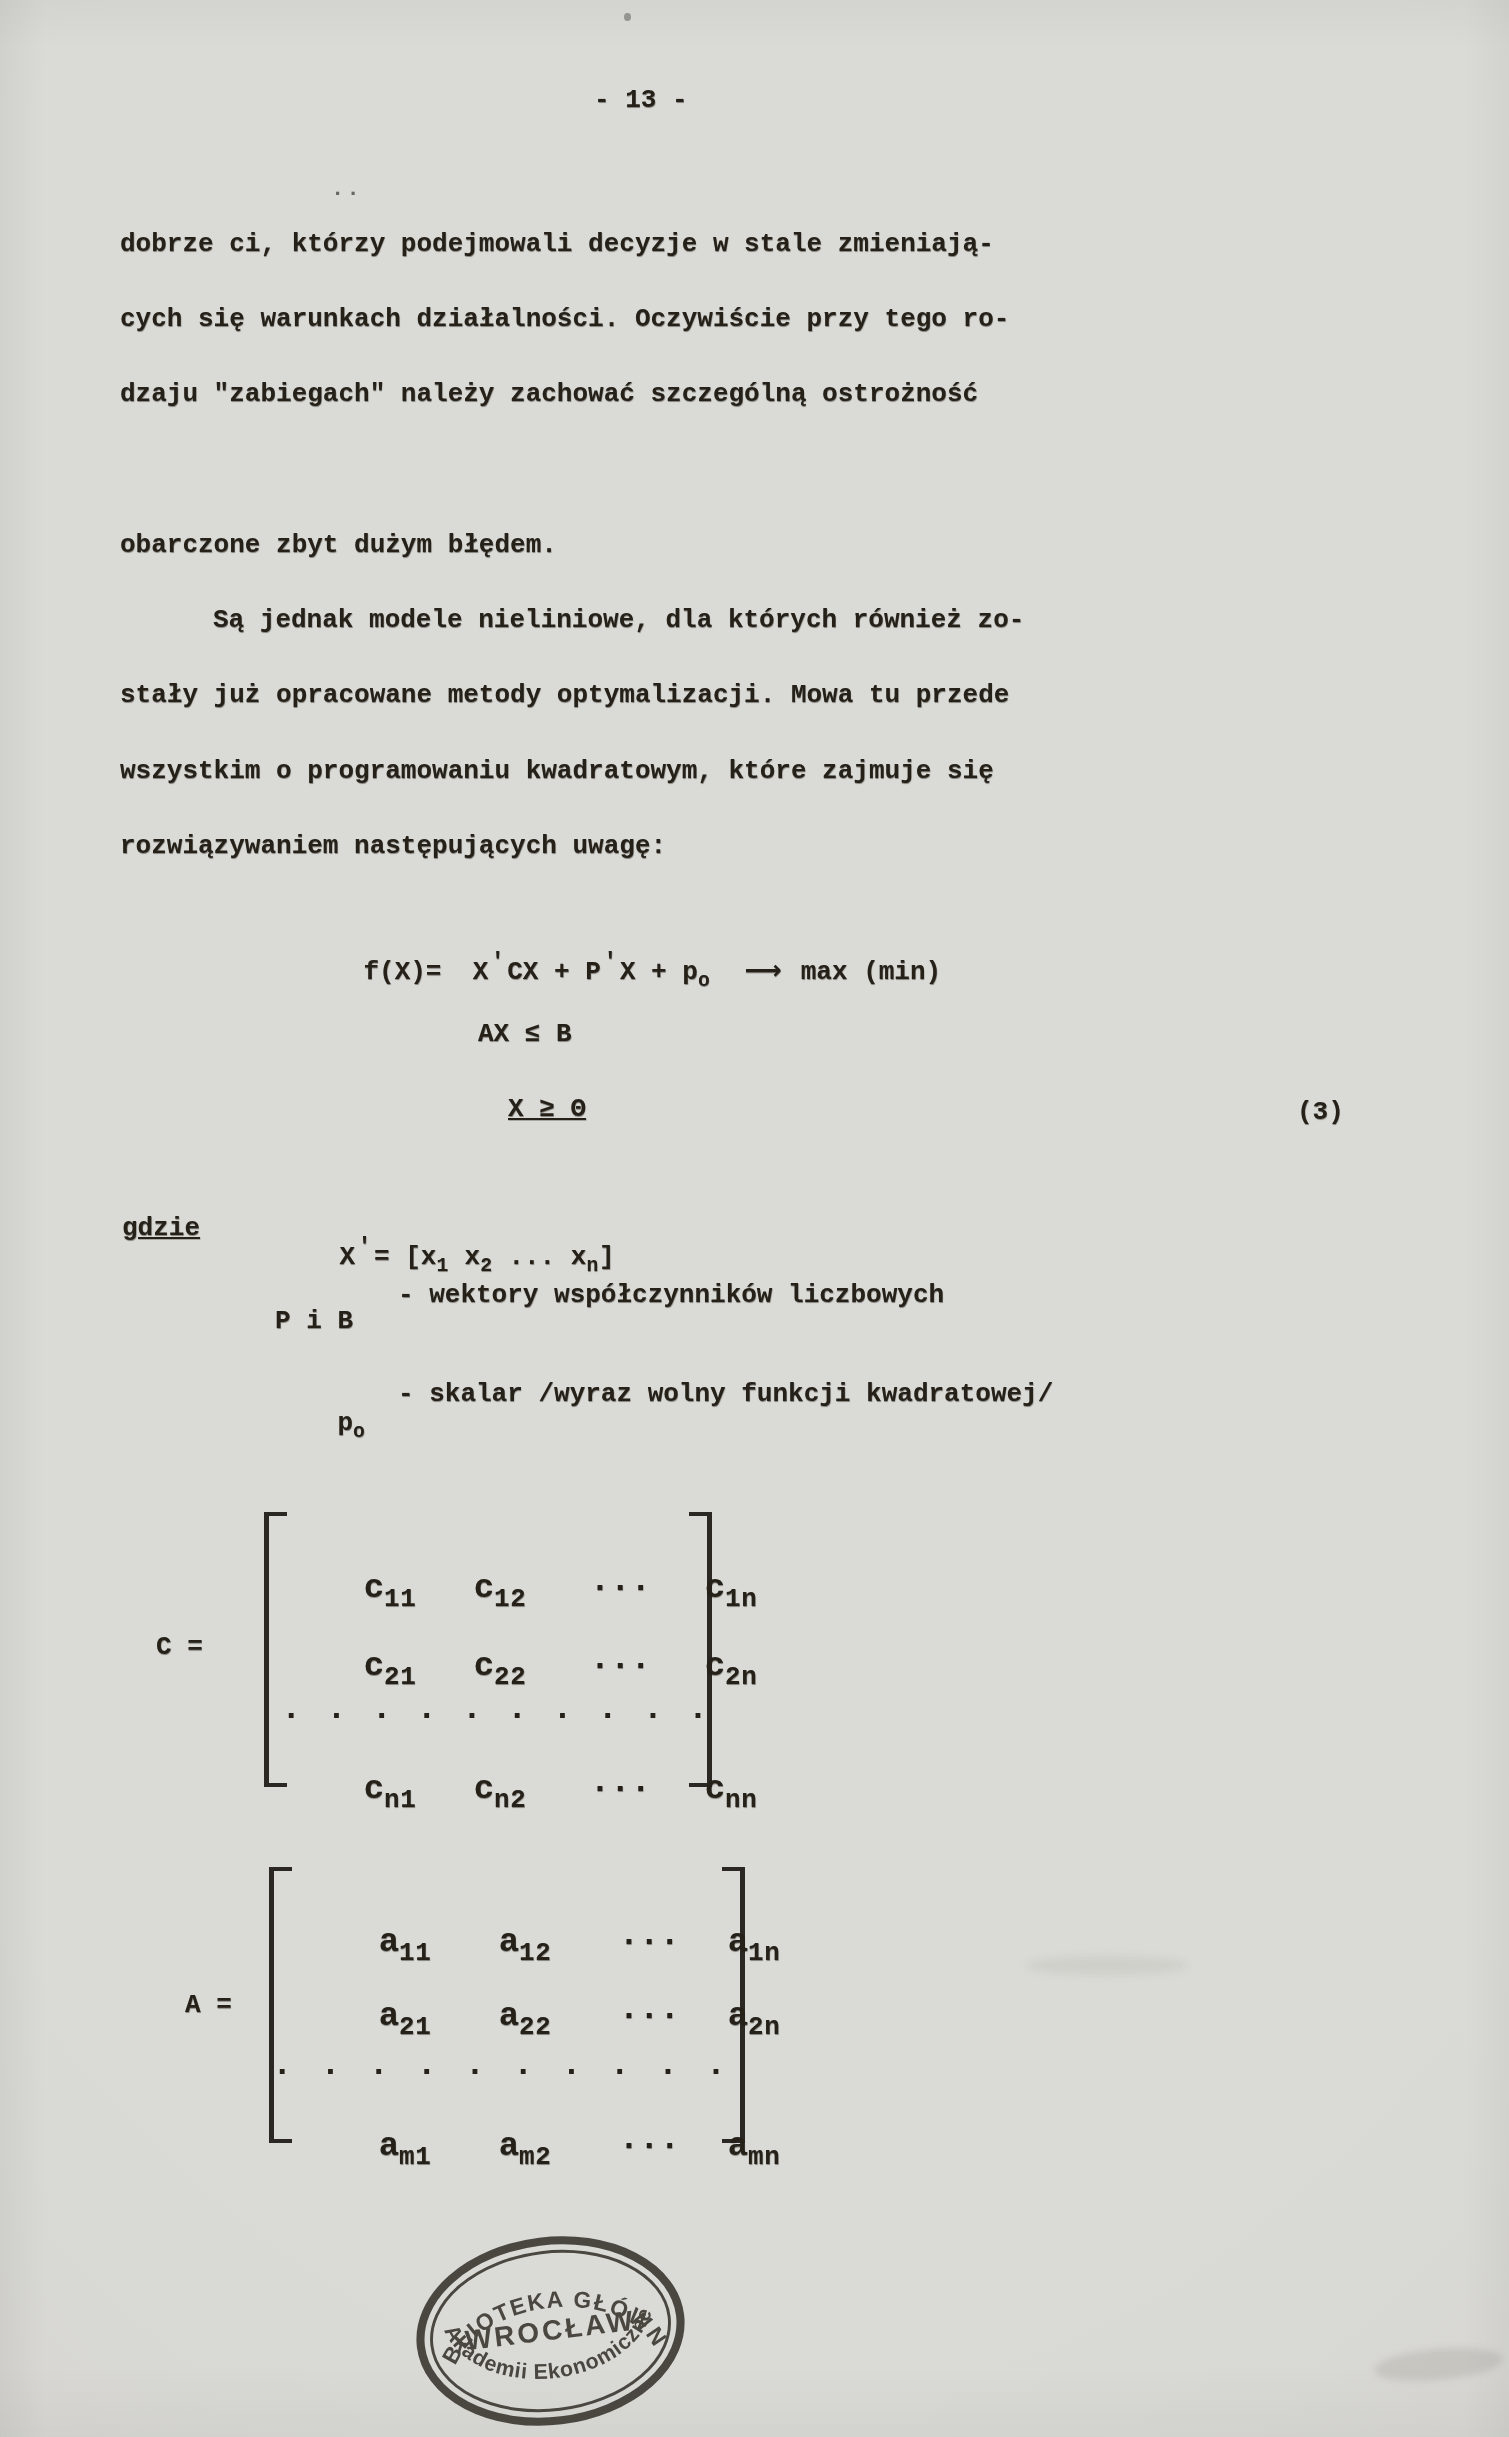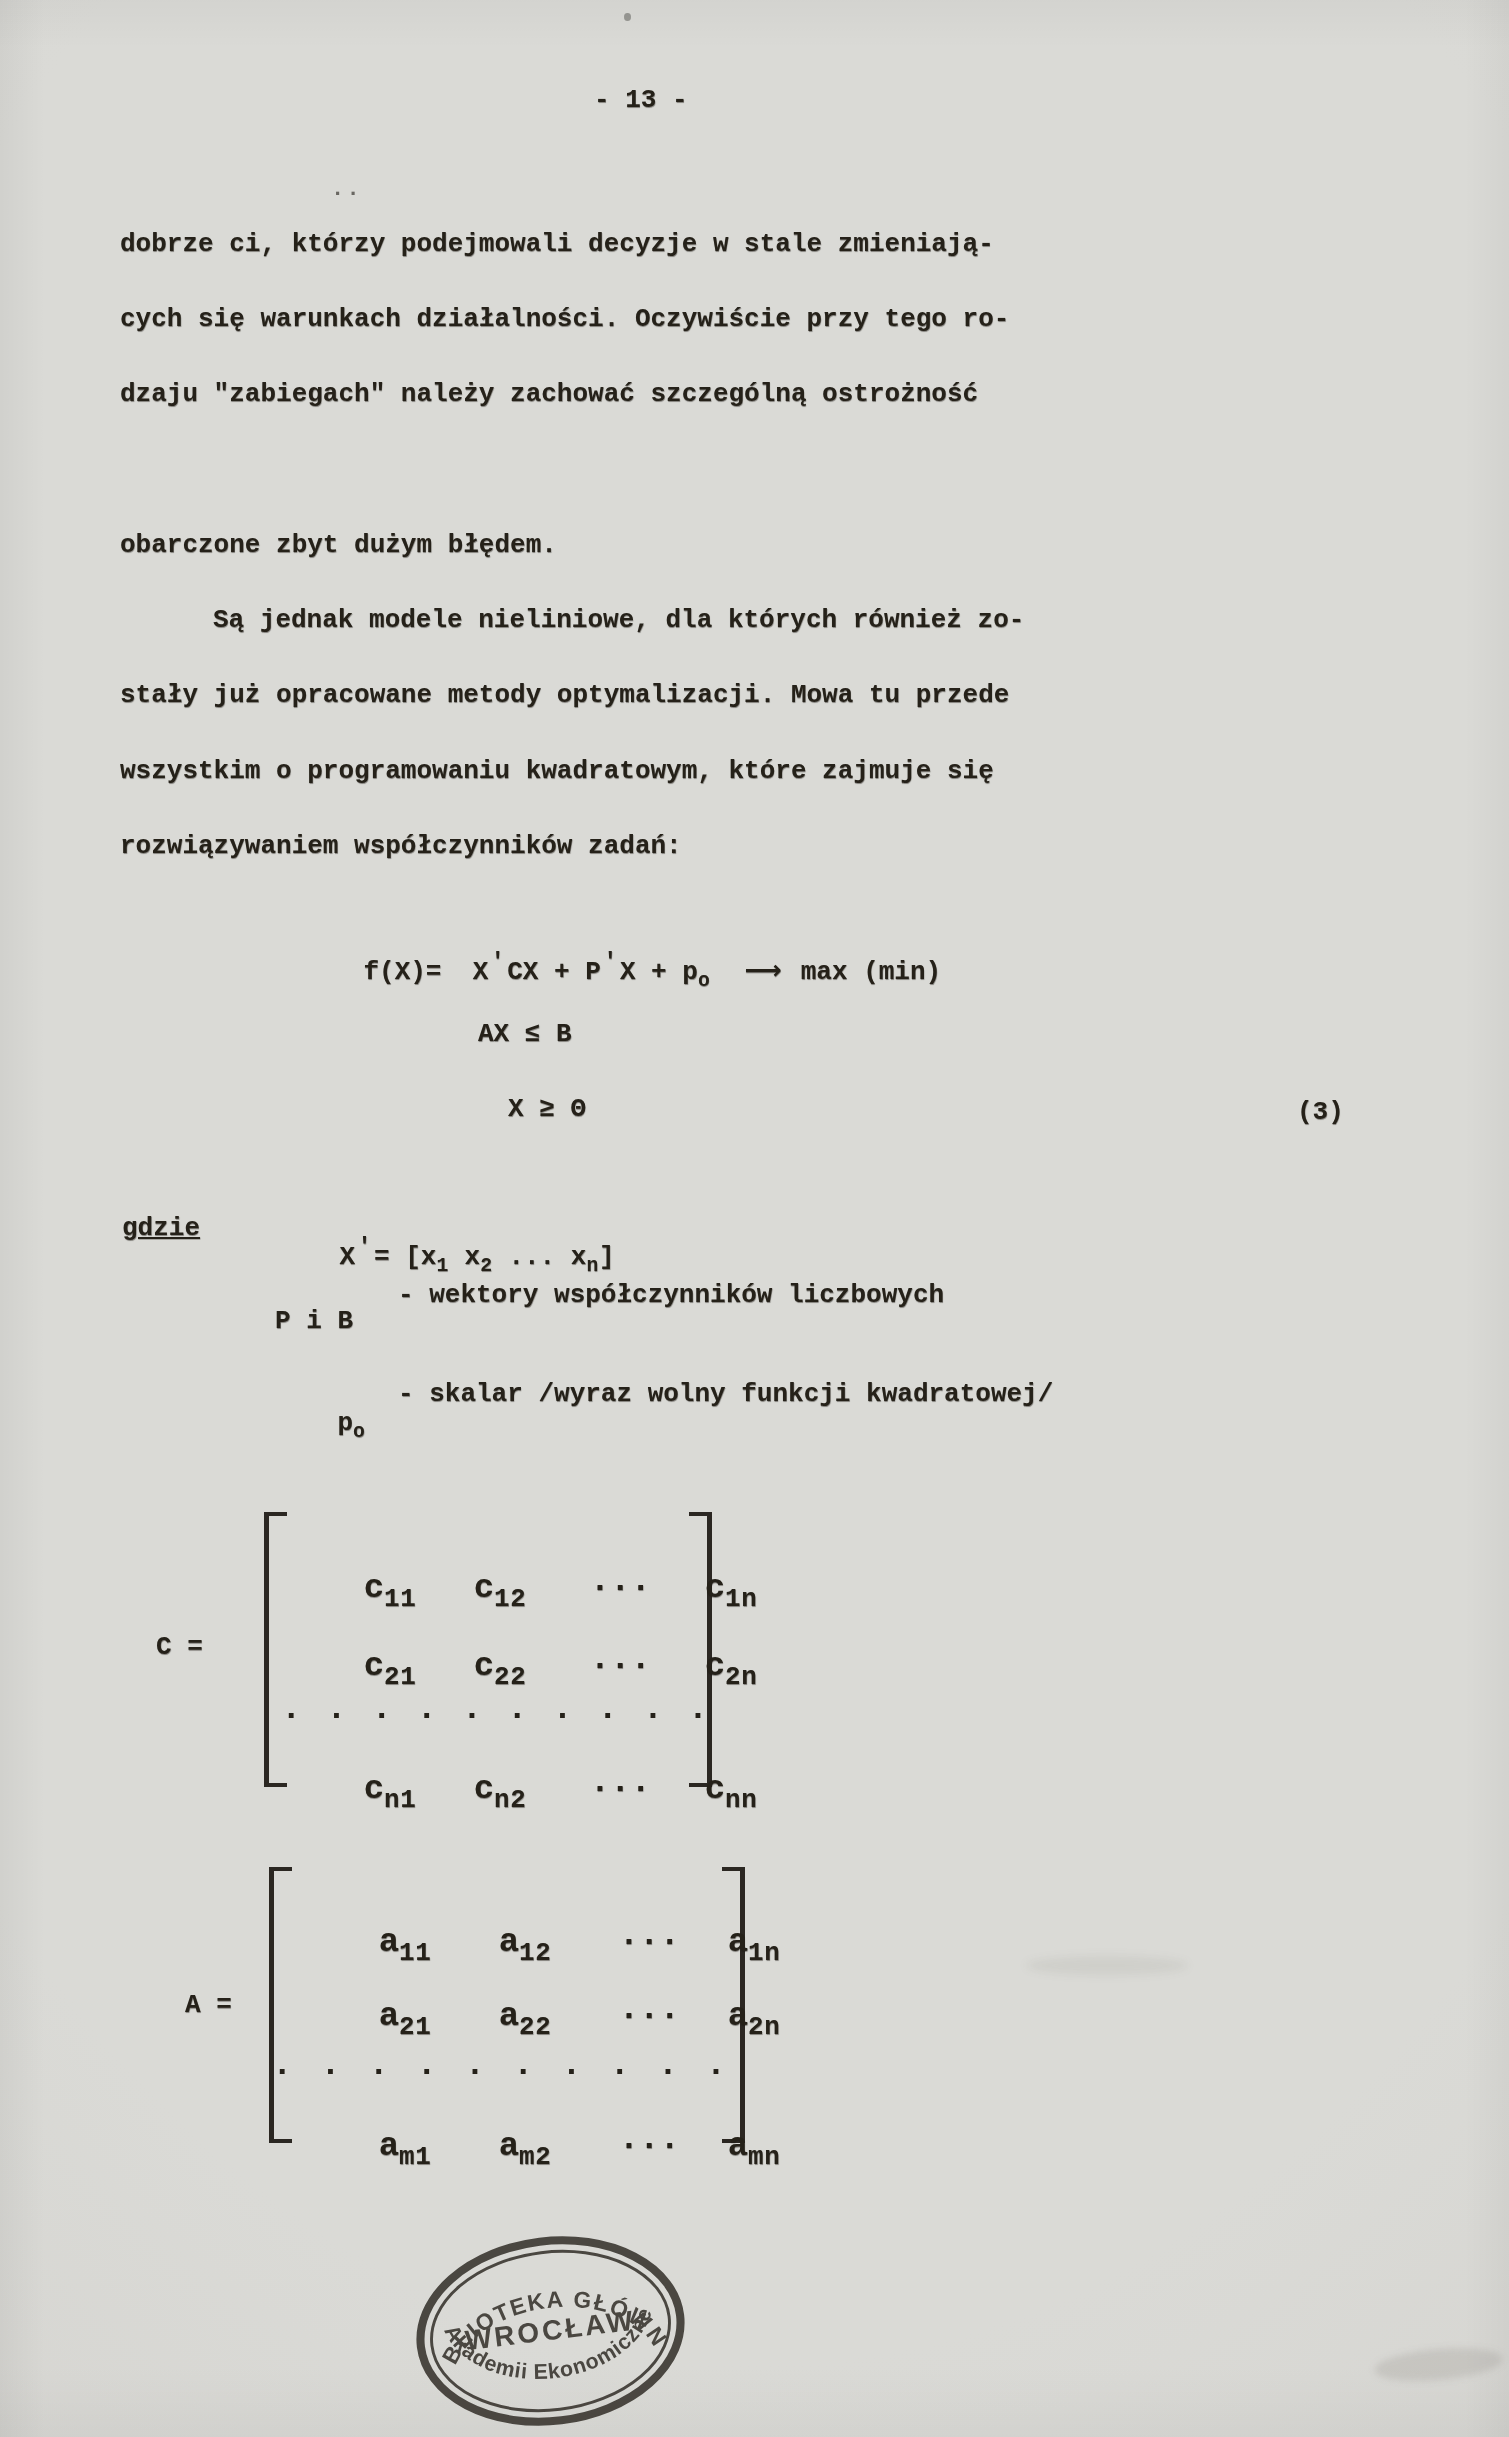--- a/index.html
+++ b/index.html
@@ -55,28 +55,28 @@
   <div class="smudge2" style="left:1026px;top:1956px;"></div>
 
   <div class="tline" style="left:120px;top:230px;">dobrze ci, którzy podejmowali decyzje w stale zmieniają-</div>
   <div class="tline" style="left:120px;top:305px;">cych się warunkach działalności. Oczywiście przy tego ro-</div>
   <div class="tline" style="left:120px;top:380px;">dzaju "zabiegach" należy zachować szczególną ostrożność</div>
   <div class="tline" style="left:120px;top:531px;">obarczone zbyt dużym błędem.</div>
 
   <div class="tline" style="left:213px;top:606px;">Są jednak modele nieliniowe, dla których również zo-</div>
   <div class="tline" style="left:120px;top:681px;">stały już opracowane metody optymalizacji. Mowa tu przede</div>
   <div class="tline" style="left:120px;top:757px;">wszystkim o programowaniu kwadratowym, które zajmuje się</div>
-  <div class="tline" style="left:120px;top:832px;">rozwiązywaniem współczynników zadań:</div>
+  <div class="tline" style="left:120px;top:832px;">rozwiązywaniem następujących uwagę:</div>
 
   <div class="tline" style="left:301px;top:927px;">
     <span>f(X)=  X</span><span class="sup">′</span><span>CX + P</span><span class="sup">′</span><span>X + p</span><span class="sb">o</span><span class="arrow">⟶</span><span>max (min)</span>
   </div>
 
   <div class="tline" style="left:478px;top:1020px;">AX ≤ B</div>
-  <div class="tline" style="left:508px;top:1095px;">X ≥ Θ</div>
+  <div class="tline" style="left:508px;top:1095px;text-decoration:underline;">X ≥ Θ</div>
   <div class="tline" style="left:1297px;top:1098px;">(3)</div>
 
   <div class="tline" style="left:122px;top:1214px;text-decoration:underline;">gdzie</div>
   <div class="tline" style="left:277px;top:1214px;">
     <span>X</span><span class="sup">′</span><span>= [x</span><span class="sb">1</span><span> x</span><span class="sb">2</span><span> ... x</span><span class="sb">n</span><span>]</span>
   </div>
   <div class="tline" style="left:275px;top:1307px;">P i B</div>
   <div class="tline" style="left:398px;top:1281px;">- wektory współczynników liczbowych</div>
   <div class="tline" style="left:275px;top:1380px;">
     <span>p</span><span class="sb">o</span>

